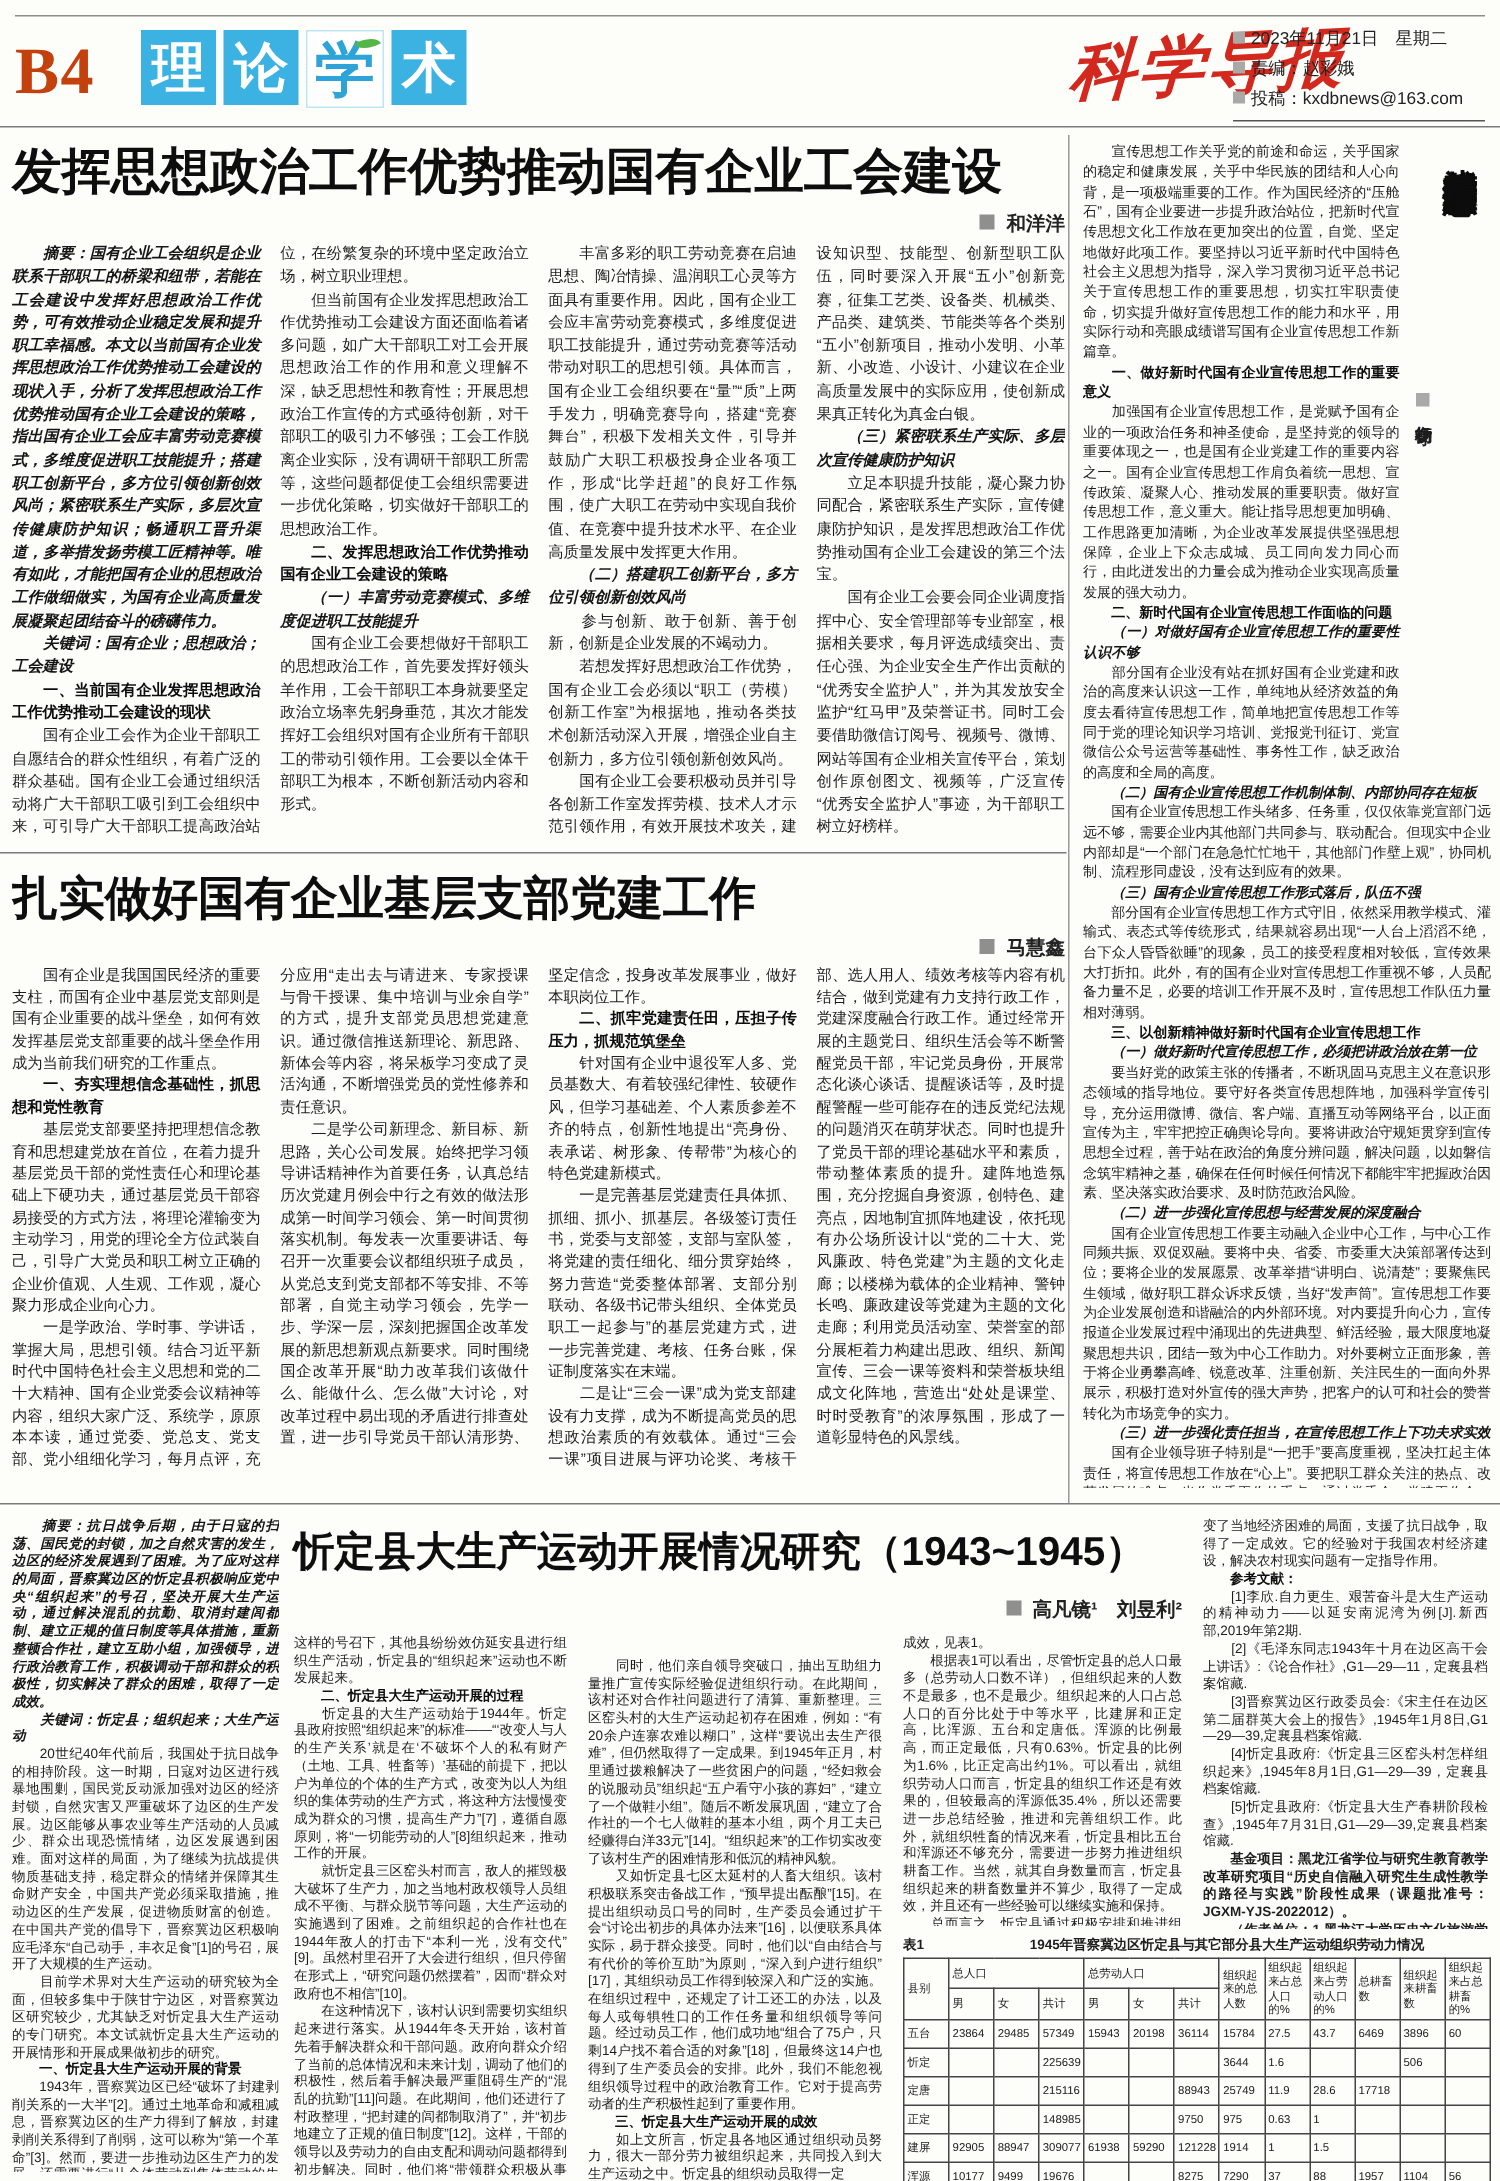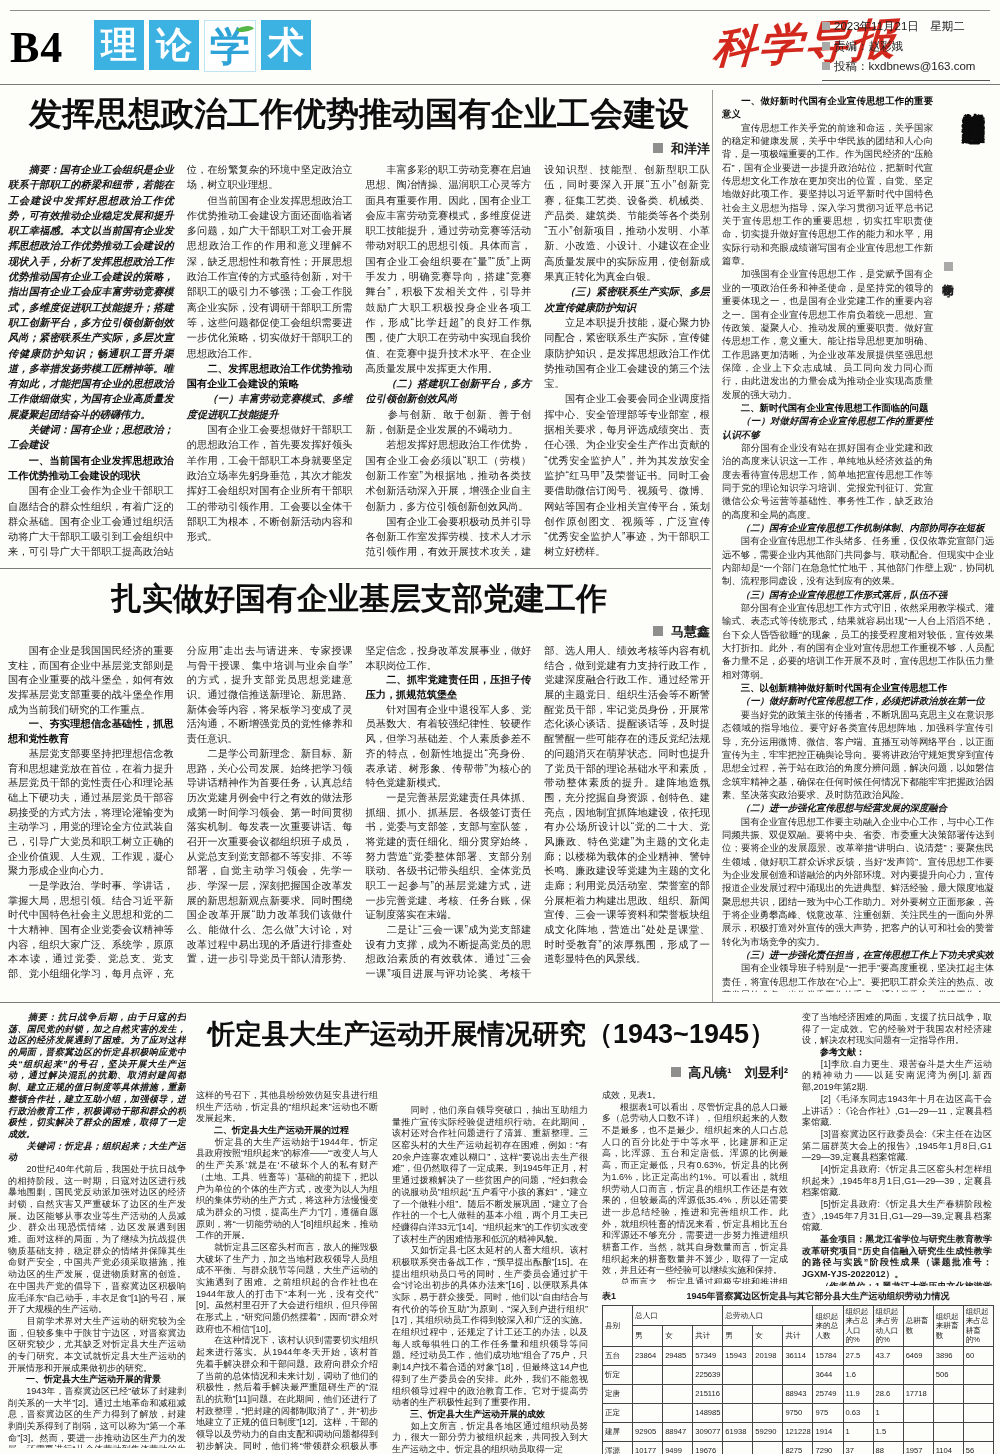--- a/index.html
+++ b/index.html
@@ -8,37 +8,37 @@
     background:#fdfdfa; color:#1d1d1d; overflow:hidden;
     font-family:"Liberation Sans","DejaVu Sans",sans-serif;
   }
   .rule { position:absolute; background:#7a7a78; }
   .vrule { position:absolute; background:#9a9a98; }
 
   
   #hdr { position:absolute; top:6px; left:10px; right:10px; height:78px; }
   .hdr-topline { position:absolute; top:4px; left:0; right:0; height:1px; background:#8d8d8b; }
   #page-no { position:absolute; left:0; top:16px; font-family:"Liberation Serif","DejaVu Serif",serif;
-             font-weight:bold; font-size:44px; letter-spacing:1px; color:#000000; }
+             font-weight:bold; font-size:44px; letter-spacing:1px; color:#c2410c; }
   #logo { position:absolute; left:84px; top:14px; display:flex; gap:5px; }
   .tile { width:50px; height:50px; background:#3cb2e2; color:#ffffff; font-weight:bold;
           font-size:36px; display:flex; align-items:center; justify-content:center; }
   .tile.alt { background:#ffffff; color:#2da3d8; border:1px solid #bfe4f4; position:relative; font-size:40px; }
   .tile.alt .leaf { position:absolute; right:2px; top:4px; width:16px; height:8px;
           background:#55b648; border-radius:0 100% 0 100%; transform:rotate(-28deg); }
   #masthead { position:absolute; left:690px; top:8px; width:210px; text-align:center;
           font-family:"DejaVu Serif","Liberation Serif",serif; font-style:italic; font-weight:bold;
           font-size:44px; color:#d2281d; transform:rotate(-3deg) skewX(-6deg); letter-spacing:2px; white-space:nowrap; }
   #issue-info { position:absolute; right:0; top:10px; width:168px; font-size:11.5px; line-height:1.75; color:#222;
           border-bottom:1px solid #555; padding-bottom:4px; }
   .sq { display:inline-block; width:8px; height:8px; background:#a9a9a7; margin-right:4px; }
   #hdr-botline { top:84px; left:0; width:1000px; height:1px; }
 
   
-  .headline { font-weight:bold; color:#0e0e0e; text-align:center; white-space:nowrap; }
+  .headline { font-weight:bold; color:#0e0e0e; text-align:left; white-space:nowrap; }
   .byline { text-align:right; font-weight:bold; font-size:13px; color:#222; }
   .byline .sq { background:#8f8f8d; width:10px; height:10px; }
   .cols { column-gap:13px; text-align:justify; overflow:hidden; }
   .para { margin:0; }
   .para-p  {}
   .para-h  { font-weight:bold; color:#0d0d0d; }
   .para-hi { font-weight:bold; font-style:italic; color:#151515; }
   .para-abs{ font-weight:bold; font-style:italic; color:#151515; }
   .para-ref{ }
   .para-author { font-weight:bold; }
@@ -158,22 +158,22 @@
       <div class="para para-p">　　二是让“三会一课”成为党支部建设有力支撑，成为不断提高党员的思想政治素质的有效载体。通过“三会一课”项目进展与评功论奖、考核干部、选人用人、绩效考核等内容有机结合，做到党建有力支持行政工作，党建深度融合行政工作。通过经常开展的主题党日、组织生活会等不断警醒党员干部，牢记党员身份，开展常态化谈心谈话、提醒谈话等，及时提醒警醒一些可能存在的违反党纪法规的问题消灭在萌芽状态。同时也提升了党员干部的理论基础水平和素质，带动整体素质的提升。建阵地造氛围，充分挖掘自身资源，创特色、建亮点，因地制宜抓阵地建设，依托现有办公场所设计以“党的二十大、党风廉政、特色党建”为主题的文化走廊；以楼梯为载体的企业精神、警钟长鸣、廉政建设等党建为主题的文化走廊；利用党员活动室、荣誉室的部分展柜着力构建出思政、组织、新闻宣传、三会一课等资料和荣誉板块组成文化阵地，营造出“处处是课堂、时时受教育”的浓厚氛围，形成了一道彰显特色的风景线。</div>
     </div>
 
   <div class="vrule" id="vline1"></div>
   <div id="a3">
     <div id="a3-strip">
       <div id="a3-vbyline"><span class="sq"></span><span>杨守衡</span></div>
       <div id="a3-vhead">浅析新时代如何做好国有企业宣传思想工作</div>
     </div>
     <div>
+        <div class="para para-p">　　宣传思想工作关乎党的前途和命运，关乎国家的稳定和健康发展，关乎中华民族的团结和人心向背，是一项极端重要的工作。作为国民经济的“压舱石”，国有企业要进一步提升政治站位，把新时代宣传思想文化工作放在更加突出的位置，自觉、坚定地做好此项工作。要坚持以习近平新时代中国特色社会主义思想为指导，深入学习贯彻习近平总书记关于宣传思想工作的重要思想，切实扛牢职责使命，切实提升做好宣传思想工作的能力和水平，用实际行动和亮眼成绩谱写国有企业宣传思想工作新篇章。</div>
         <div class="para para-h">　　一、做好新时代国有企业宣传思想工作的重要意义</div>
-        <div class="para para-p">　　宣传思想工作关乎党的前途和命运，关乎国家的稳定和健康发展，关乎中华民族的团结和人心向背，是一项极端重要的工作。作为国民经济的“压舱石”，国有企业要进一步提升政治站位，把新时代宣传思想文化工作放在更加突出的位置，自觉、坚定地做好此项工作。要坚持以习近平新时代中国特色社会主义思想为指导，深入学习贯彻习近平总书记关于宣传思想工作的重要思想，切实扛牢职责使命，切实提升做好宣传思想工作的能力和水平，用实际行动和亮眼成绩谱写国有企业宣传思想工作新篇章。</div>
         <div class="para para-p">　　加强国有企业宣传思想工作，是党赋予国有企业的一项政治任务和神圣使命，是坚持党的领导的重要体现之一，也是国有企业党建工作的重要内容之一。国有企业宣传思想工作肩负着统一思想、宣传政策、凝聚人心、推动发展的重要职责。做好宣传思想工作，意义重大。能让指导思想更加明确、工作思路更加清晰，为企业改革发展提供坚强思想保障，企业上下众志成城、员工同向发力同心而行，由此迸发出的力量会成为推动企业实现高质量发展的强大动力。</div>
         <div class="para para-h">　　二、新时代国有企业宣传思想工作面临的问题</div>
         <div class="para para-hi">　　（一）对做好国有企业宣传思想工作的重要性认识不够</div>
         <div class="para para-p">　　部分国有企业没有站在抓好国有企业党建和政治的高度来认识这一工作，单纯地从经济效益的角度去看待宣传思想工作，简单地把宣传思想工作等同于党的理论知识学习培训、党报党刊征订、党宣微信公众号运营等基础性、事务性工作，缺乏政治的高度和全局的高度。</div>
         <div class="para para-hi">　　（二）国有企业宣传思想工作机制体制、内部协同存在短板</div>
         <div class="para para-p">　　国有企业宣传思想工作头绪多、任务重，仅仅依靠党宣部门远远不够，需要企业内其他部门共同参与、联动配合。但现实中企业内部却是“一个部门在急急忙忙地干，其他部门作壁上观”，协同机制、流程形同虚设，没有达到应有的效果。</div>
         <div class="para para-hi">　　（三）国有企业宣传思想工作形式落后，队伍不强</div>
         <div class="para para-p">　　部分国有企业宣传思想工作方式守旧，依然采用教学模式、灌输式、表态式等传统形式，结果就容易出现“一人台上滔滔不绝，台下众人昏昏欲睡”的现象，员工的接受程度相对较低，宣传效果大打折扣。此外，有的国有企业对宣传思想工作重视不够，人员配备力量不足，必要的培训工作开展不及时，宣传思想工作队伍力量相对薄弱。</div>
         <div class="para para-h">　　三、以创新精神做好新时代国有企业宣传思想工作</div>
         <div class="para para-hi">　　（一）做好新时代宣传思想工作，必须把讲政治放在第一位</div>

